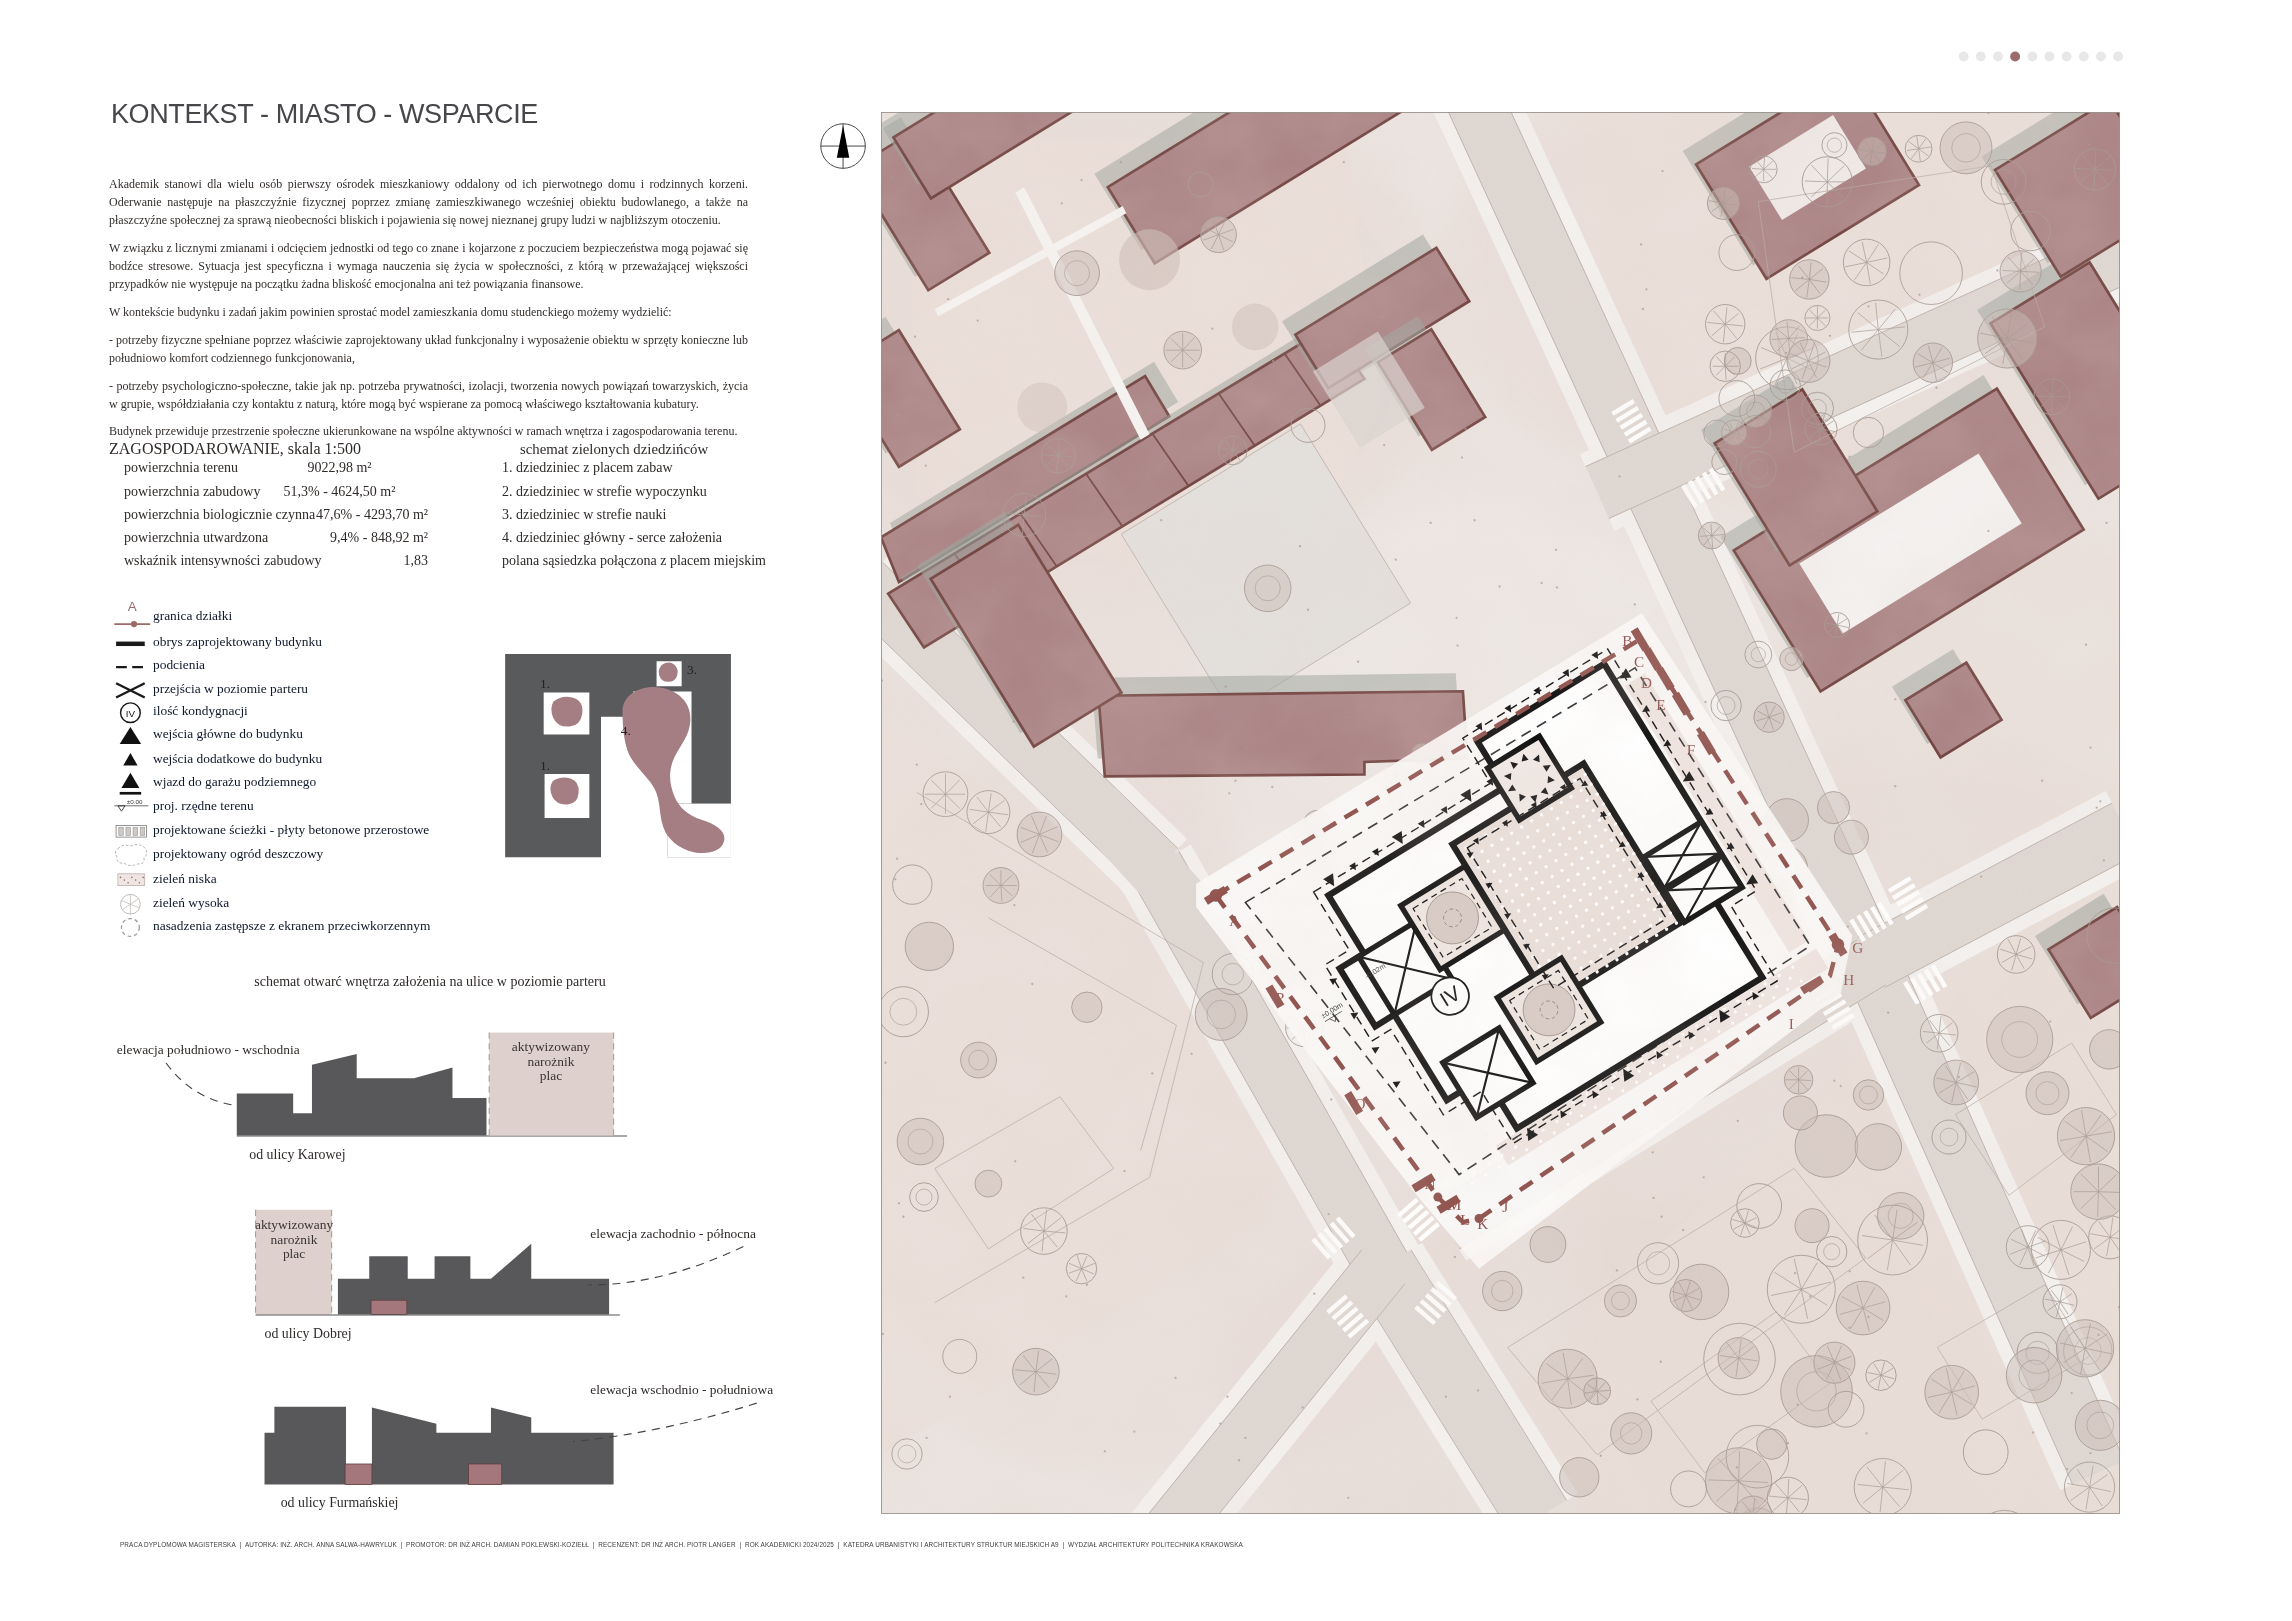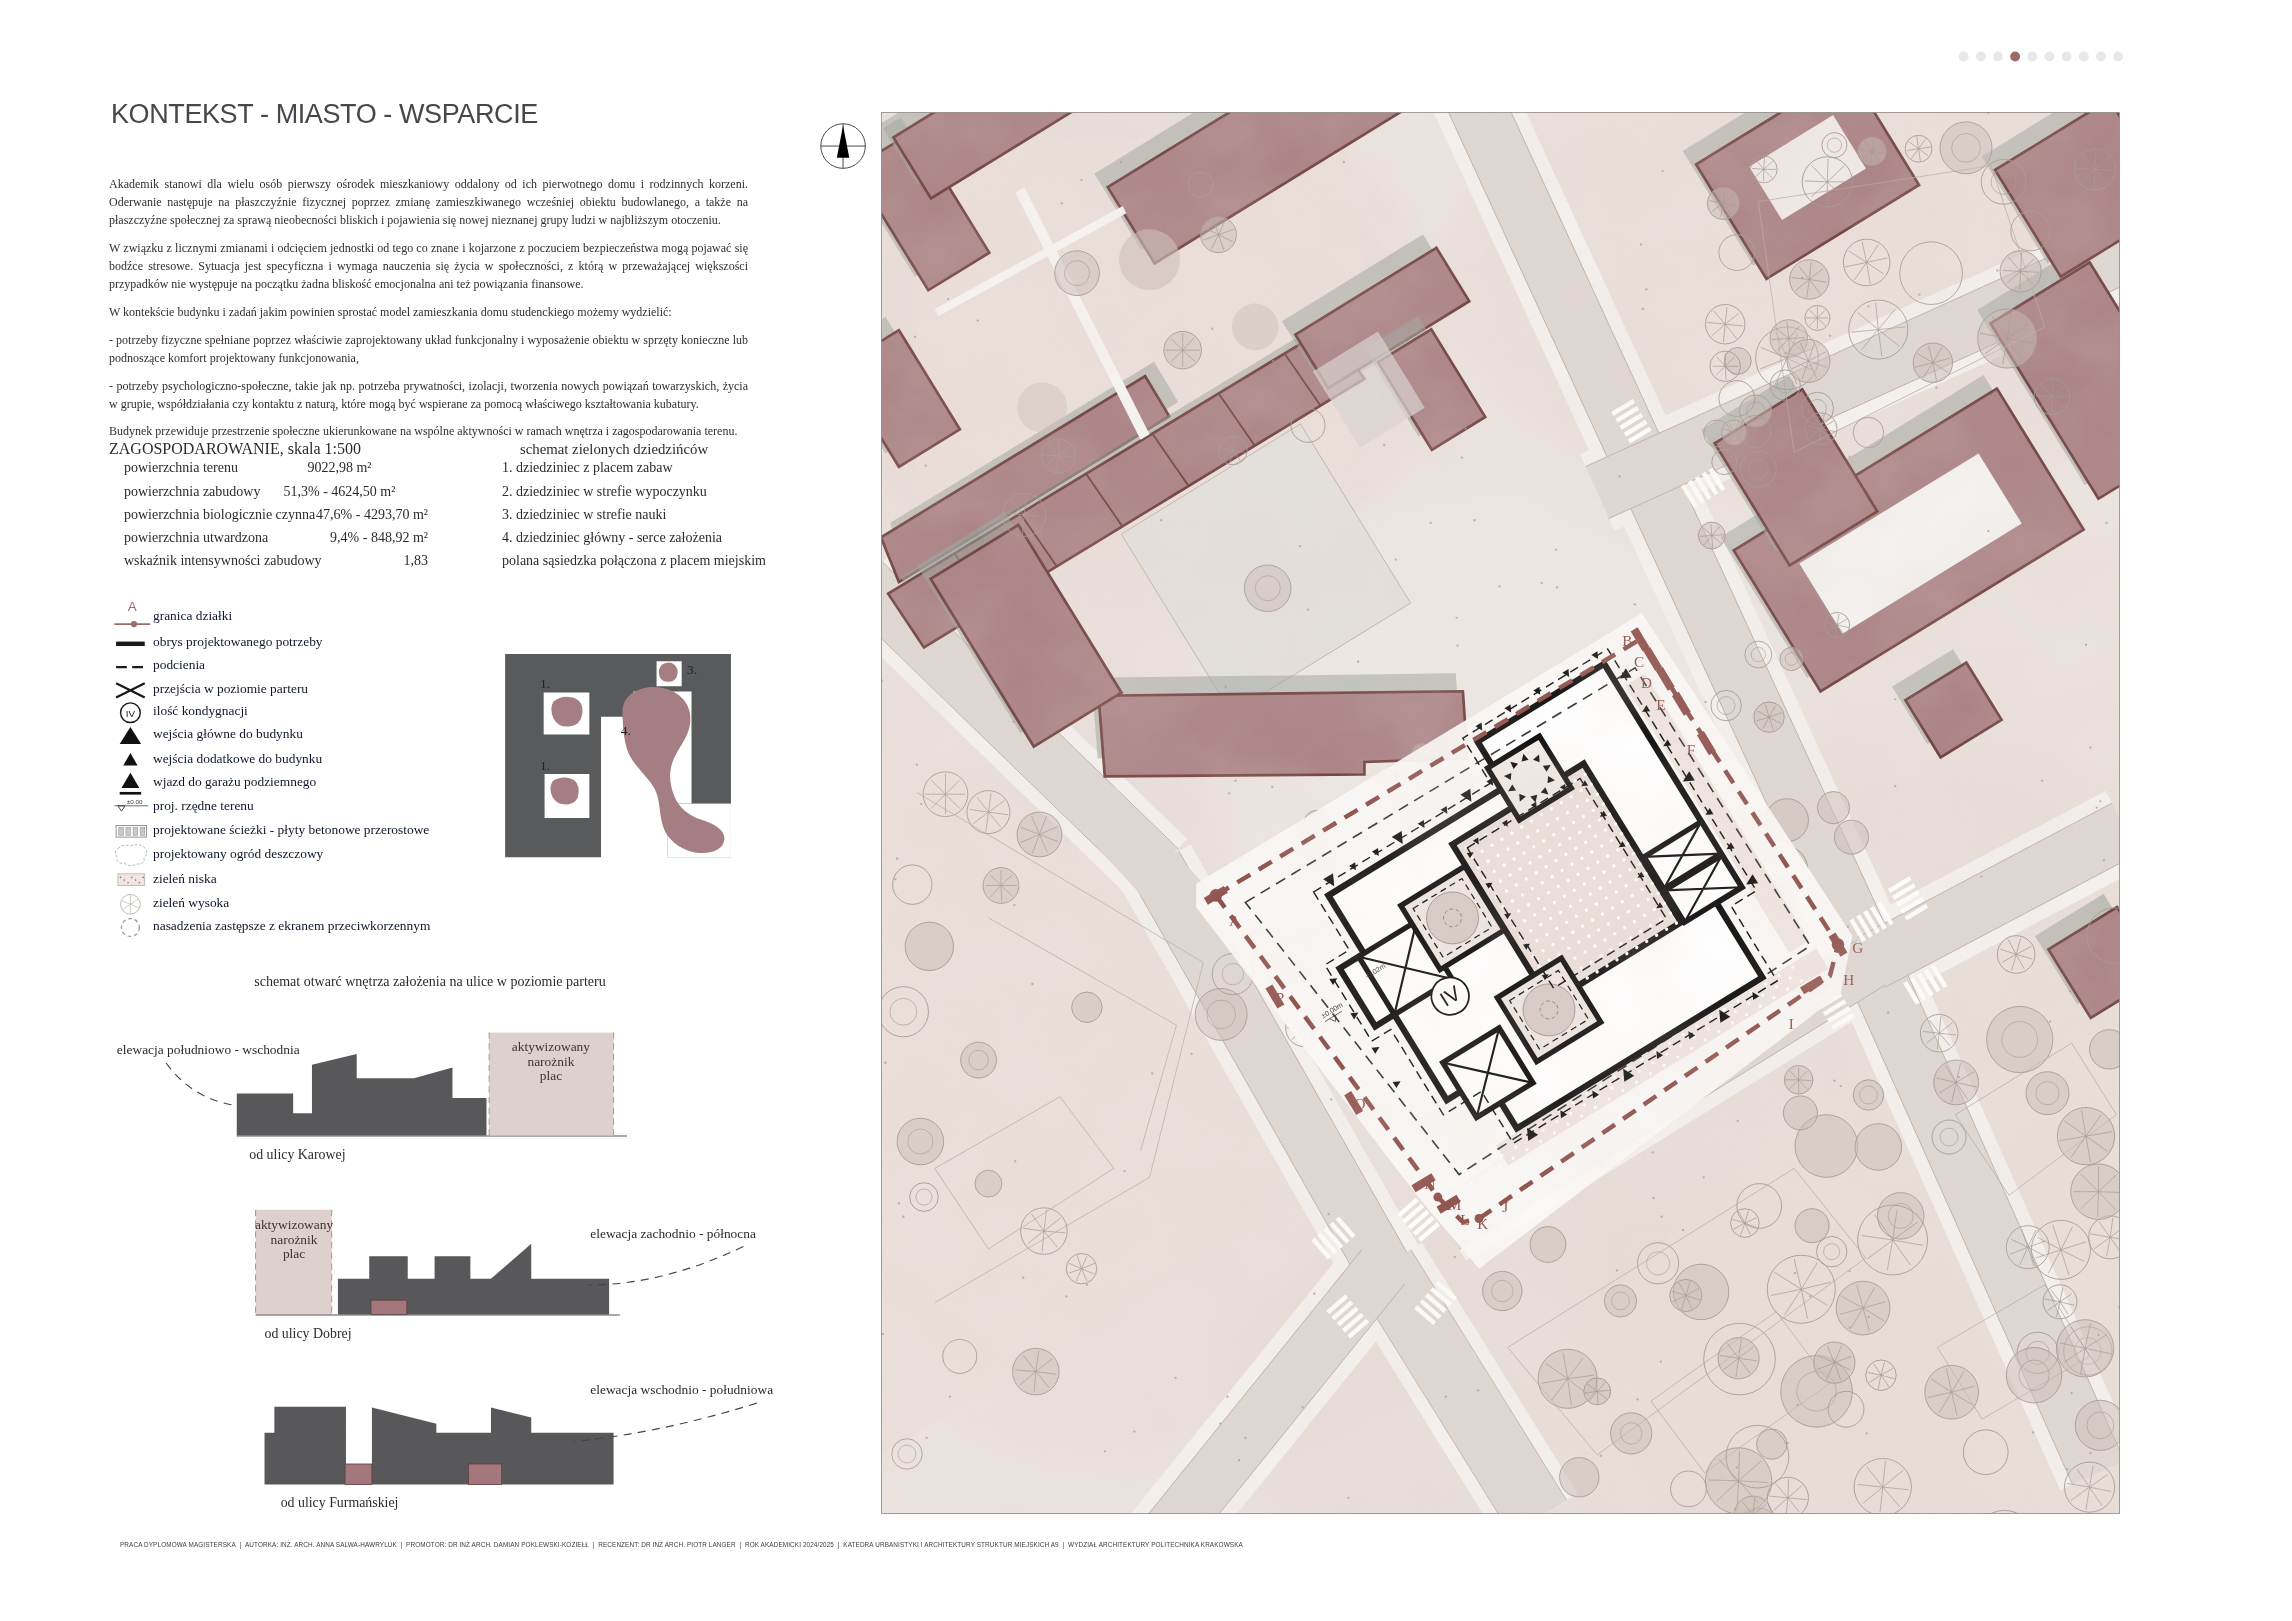--- a/index.html
+++ b/index.html
@@ -25,21 +25,21 @@
       <circle cx="167.2" cy="13" r="5.6" fill="#e8e8e8"></circle>
       <circle cx="186.6" cy="13" r="5.6" fill="#e8e8e8"></circle>
     </svg>
 
 <div class="abs sans" style="left:111px;top:99px;font-size:27px;letter-spacing:-0.4px;color:#46464b;font-weight:400">KONTEKST - MIASTO - WSPARCIE</div>
 
 <div class="abs body-text" style="left:109px;top:175px">
 <p>Akademik stanowi dla wielu osób pierwszy ośrodek mieszkaniowy oddalony od ich pierwotnego domu i rodzinnych korzeni. Oderwanie następuje na płaszczyźnie fizycznej poprzez zmianę zamieszkiwanego wcześniej obiektu budowlanego, a także na płaszczyźne społecznej za sprawą nieobecności bliskich i pojawienia się nowej nieznanej grupy ludzi w najbliższym otoczeniu.</p>
 <p>W związku z licznymi zmianami i odcięciem jednostki od tego co znane i kojarzone z poczuciem bezpieczeństwa mogą pojawać się bodźce stresowe. Sytuacja jest specyficzna i wymaga nauczenia się życia w społeczności, z którą w przeważającej większości przypadków nie występuje na początku żadna bliskość emocjonalna ani też powiązania finansowe.</p>
 <p>W kontekście budynku i zadań jakim powinien sprostać model zamieszkania domu studenckiego możemy wydzielić:</p>
-<p>- potrzeby fizyczne spełniane poprzez właściwie zaprojektowany układ funkcjonalny i wyposażenie obiektu w sprzęty konieczne lub podnoszące komfort projektowany funkcjonowania,</p>
+<p>- potrzeby fizyczne spełniane poprzez właściwie zaprojektowany układ funkcjonalny i wyposażenie obiektu w sprzęty konieczne lub południowo komfort codziennego funkcjonowania,</p>
 <p>- potrzeby psychologiczno-społeczne, takie jak np. potrzeba prywatności, izolacji, tworzenia nowych powiązań towarzyskich, życia w grupie, współdziałania czy kontaktu z naturą, które mogą być wspierane za pomocą właściwego kształtowania kubatury.</p>
 <p>Budynek przewiduje przestrzenie społeczne ukierunkowane na wspólne aktywności w ramach wnętrza i zagospodarowania terenu.</p>
 </div>
 
 <div class="abs" style="left:109px;top:440px;font-size:16px;color:#2e2a28">ZAGOSPODAROWANIE, skala 1:500</div>
 
 <div class="abs tbl-label" style="left:124px;top:460px">powierzchnia terenu</div>
 <div class="abs tbl-label" style="left:251px;top:460px;width:177px;text-align:center">9022,98 m²</div>
 <div class="abs tbl-label" style="left:124px;top:484px">powierzchnia zabudowy</div>
 <div class="abs tbl-label" style="left:251px;top:484px;width:177px;text-align:center">51,3% - 4624,50 m²</div>
@@ -51,21 +51,21 @@
 <div class="abs tbl-label" style="left:251px;top:553px;width:177px;text-align:right">1,83</div>
 
 <div class="abs" style="left:502px;top:441px;width:224px;text-align:center;font-size:14.8px">schemat zielonych dziedzińców</div>
 <div class="abs tbl-label" style="left:502px;top:460px">1. dziedziniec z placem zabaw</div>
 <div class="abs tbl-label" style="left:502px;top:484px">2. dziedziniec w strefie wypoczynku</div>
 <div class="abs tbl-label" style="left:502px;top:507px">3. dziedziniec w strefie nauki</div>
 <div class="abs tbl-label" style="left:502px;top:530px">4. dziedziniec główny - serce założenia</div>
 <div class="abs tbl-label" style="left:502px;top:553px">polana sąsiedzka połączona z placem miejskim</div>
 
 <div class="abs leg-text" style="left:153px;top:608px">granica działki</div>
-<div class="abs leg-text" style="left:153px;top:634px">obrys projektowanego potrzeby</div>
+<div class="abs leg-text" style="left:153px;top:634px">obrys zaprojektowany budynku</div>
 <div class="abs leg-text" style="left:153px;top:657px">podcienia</div>
 <div class="abs leg-text" style="left:153px;top:681px">przejścia w poziomie parteru</div>
 <div class="abs leg-text" style="left:153px;top:703px">ilość kondygnacji</div>
 <div class="abs leg-text" style="left:153px;top:726px">wejścia główne do budynku</div>
 <div class="abs leg-text" style="left:153px;top:751px">wejścia dodatkowe do budynku</div>
 <div class="abs leg-text" style="left:153px;top:774px">wjazd do garażu podziemnego</div>
 <div class="abs leg-text" style="left:153px;top:798px">proj. rzędne terenu</div>
 <div class="abs leg-text" style="left:153px;top:822px">projektowane ścieżki - płyty betonowe przerostowe</div>
 <div class="abs leg-text" style="left:153px;top:846px">projektowany ogród deszczowy</div>
 <div class="abs leg-text" style="left:153px;top:871px">zieleń niska</div>

